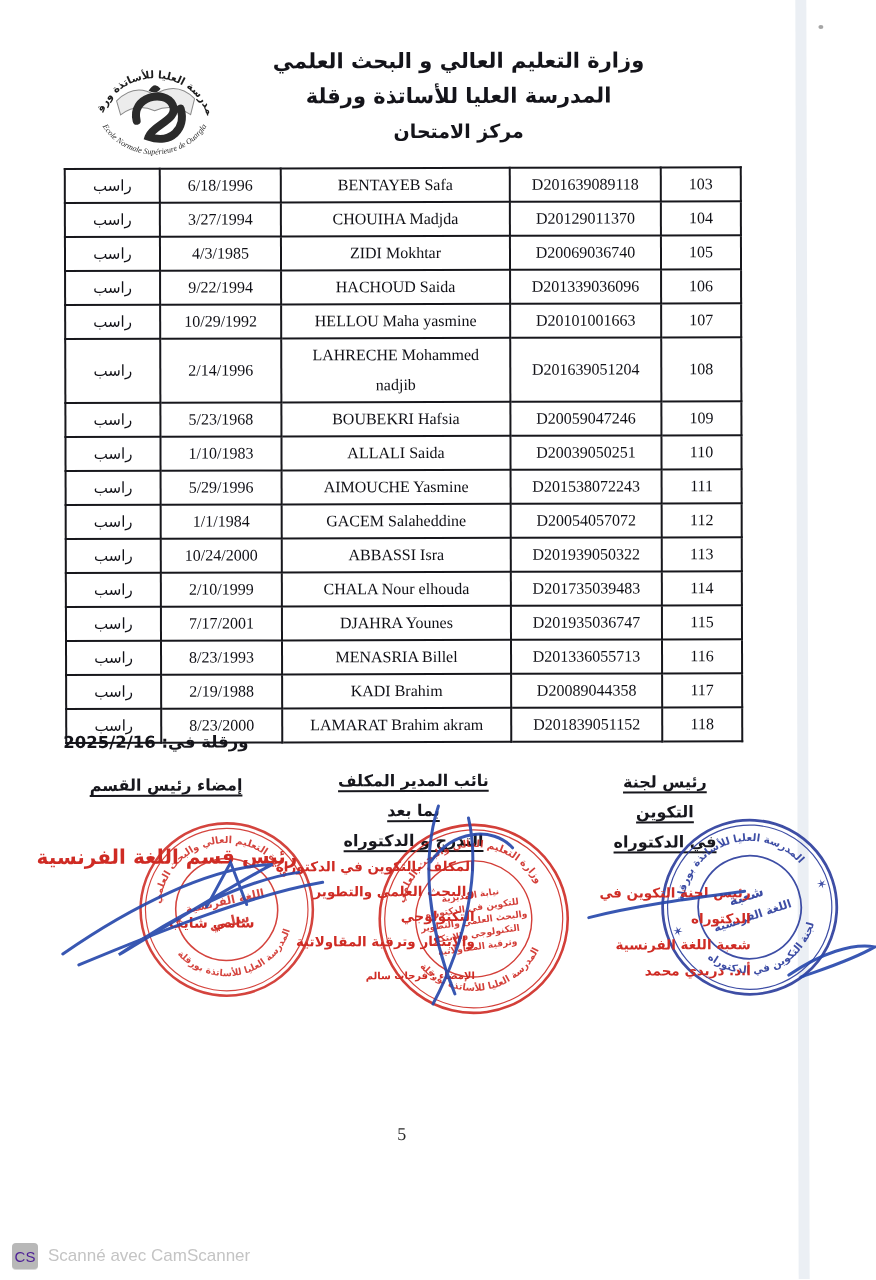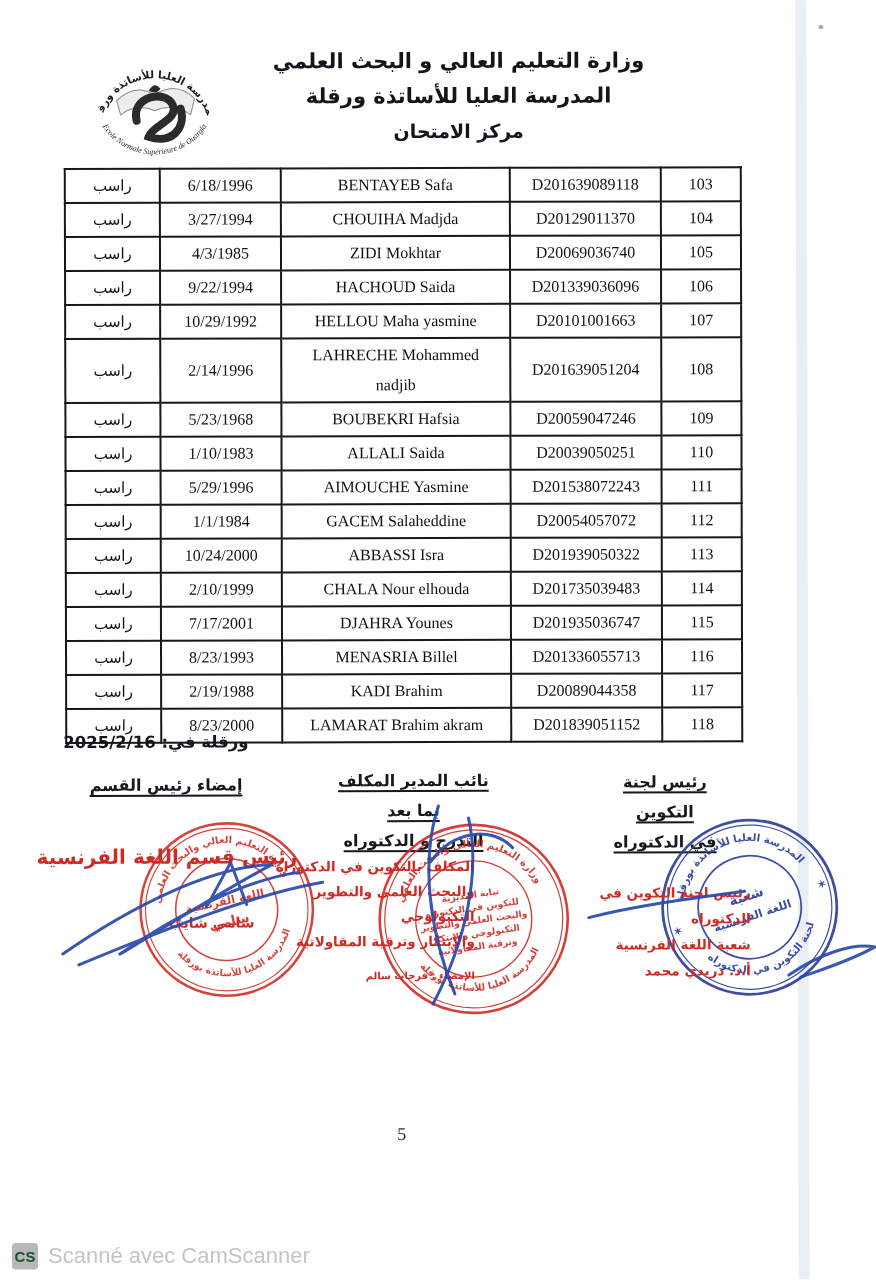--- a/index.html
+++ b/index.html
@@ -66,24 +66,24 @@
   .page-number{
     position:absolute;left:396px;top:1124px;
     font-family:"Liberation Serif",serif;font-size:18px;color:#2a2a2a;
   }
   .edge-band{position:absolute;left:797px;top:0;width:11px;height:1280px;background:#d7dfe9;opacity:.5;}
   .spot{position:absolute;left:820px;top:26px;width:5px;height:4px;background:#8f8f8f;border-radius:50%;opacity:.8;}
   
   .footer{position:absolute;left:12px;top:1243px;display:flex;align-items:center;gap:10px;}
   .cs-badge{
     width:26px;height:26px;border-radius:4px;background:#b8b8b8;
-    color:#14532d;font-family:"Liberation Sans",sans-serif;font-weight:700;font-size:15px;
+    color:#4c1d95;font-family:"Liberation Sans",sans-serif;font-weight:400;font-size:15px;
     display:flex;align-items:center;justify-content:center;box-shadow:0 1px 0 #d9d9d9;
   }
-  .footer-text{font-family:"Liberation Sans",sans-serif;font-size:22px;color:#c4c4c4;}
+  .footer-text{font-family:"Liberation Sans",sans-serif;font-size:17px;color:#c4c4c4;}
   svg text{user-select:none;}
 </style>
 </head>
 <body>
 
 <div class="sheet">
 
   <svg class="logo" viewBox="0 0 152 136">
     <defs>
       <path id="logoTop" d="M 24 76 A 54 50 0 0 1 128 76"></path>

